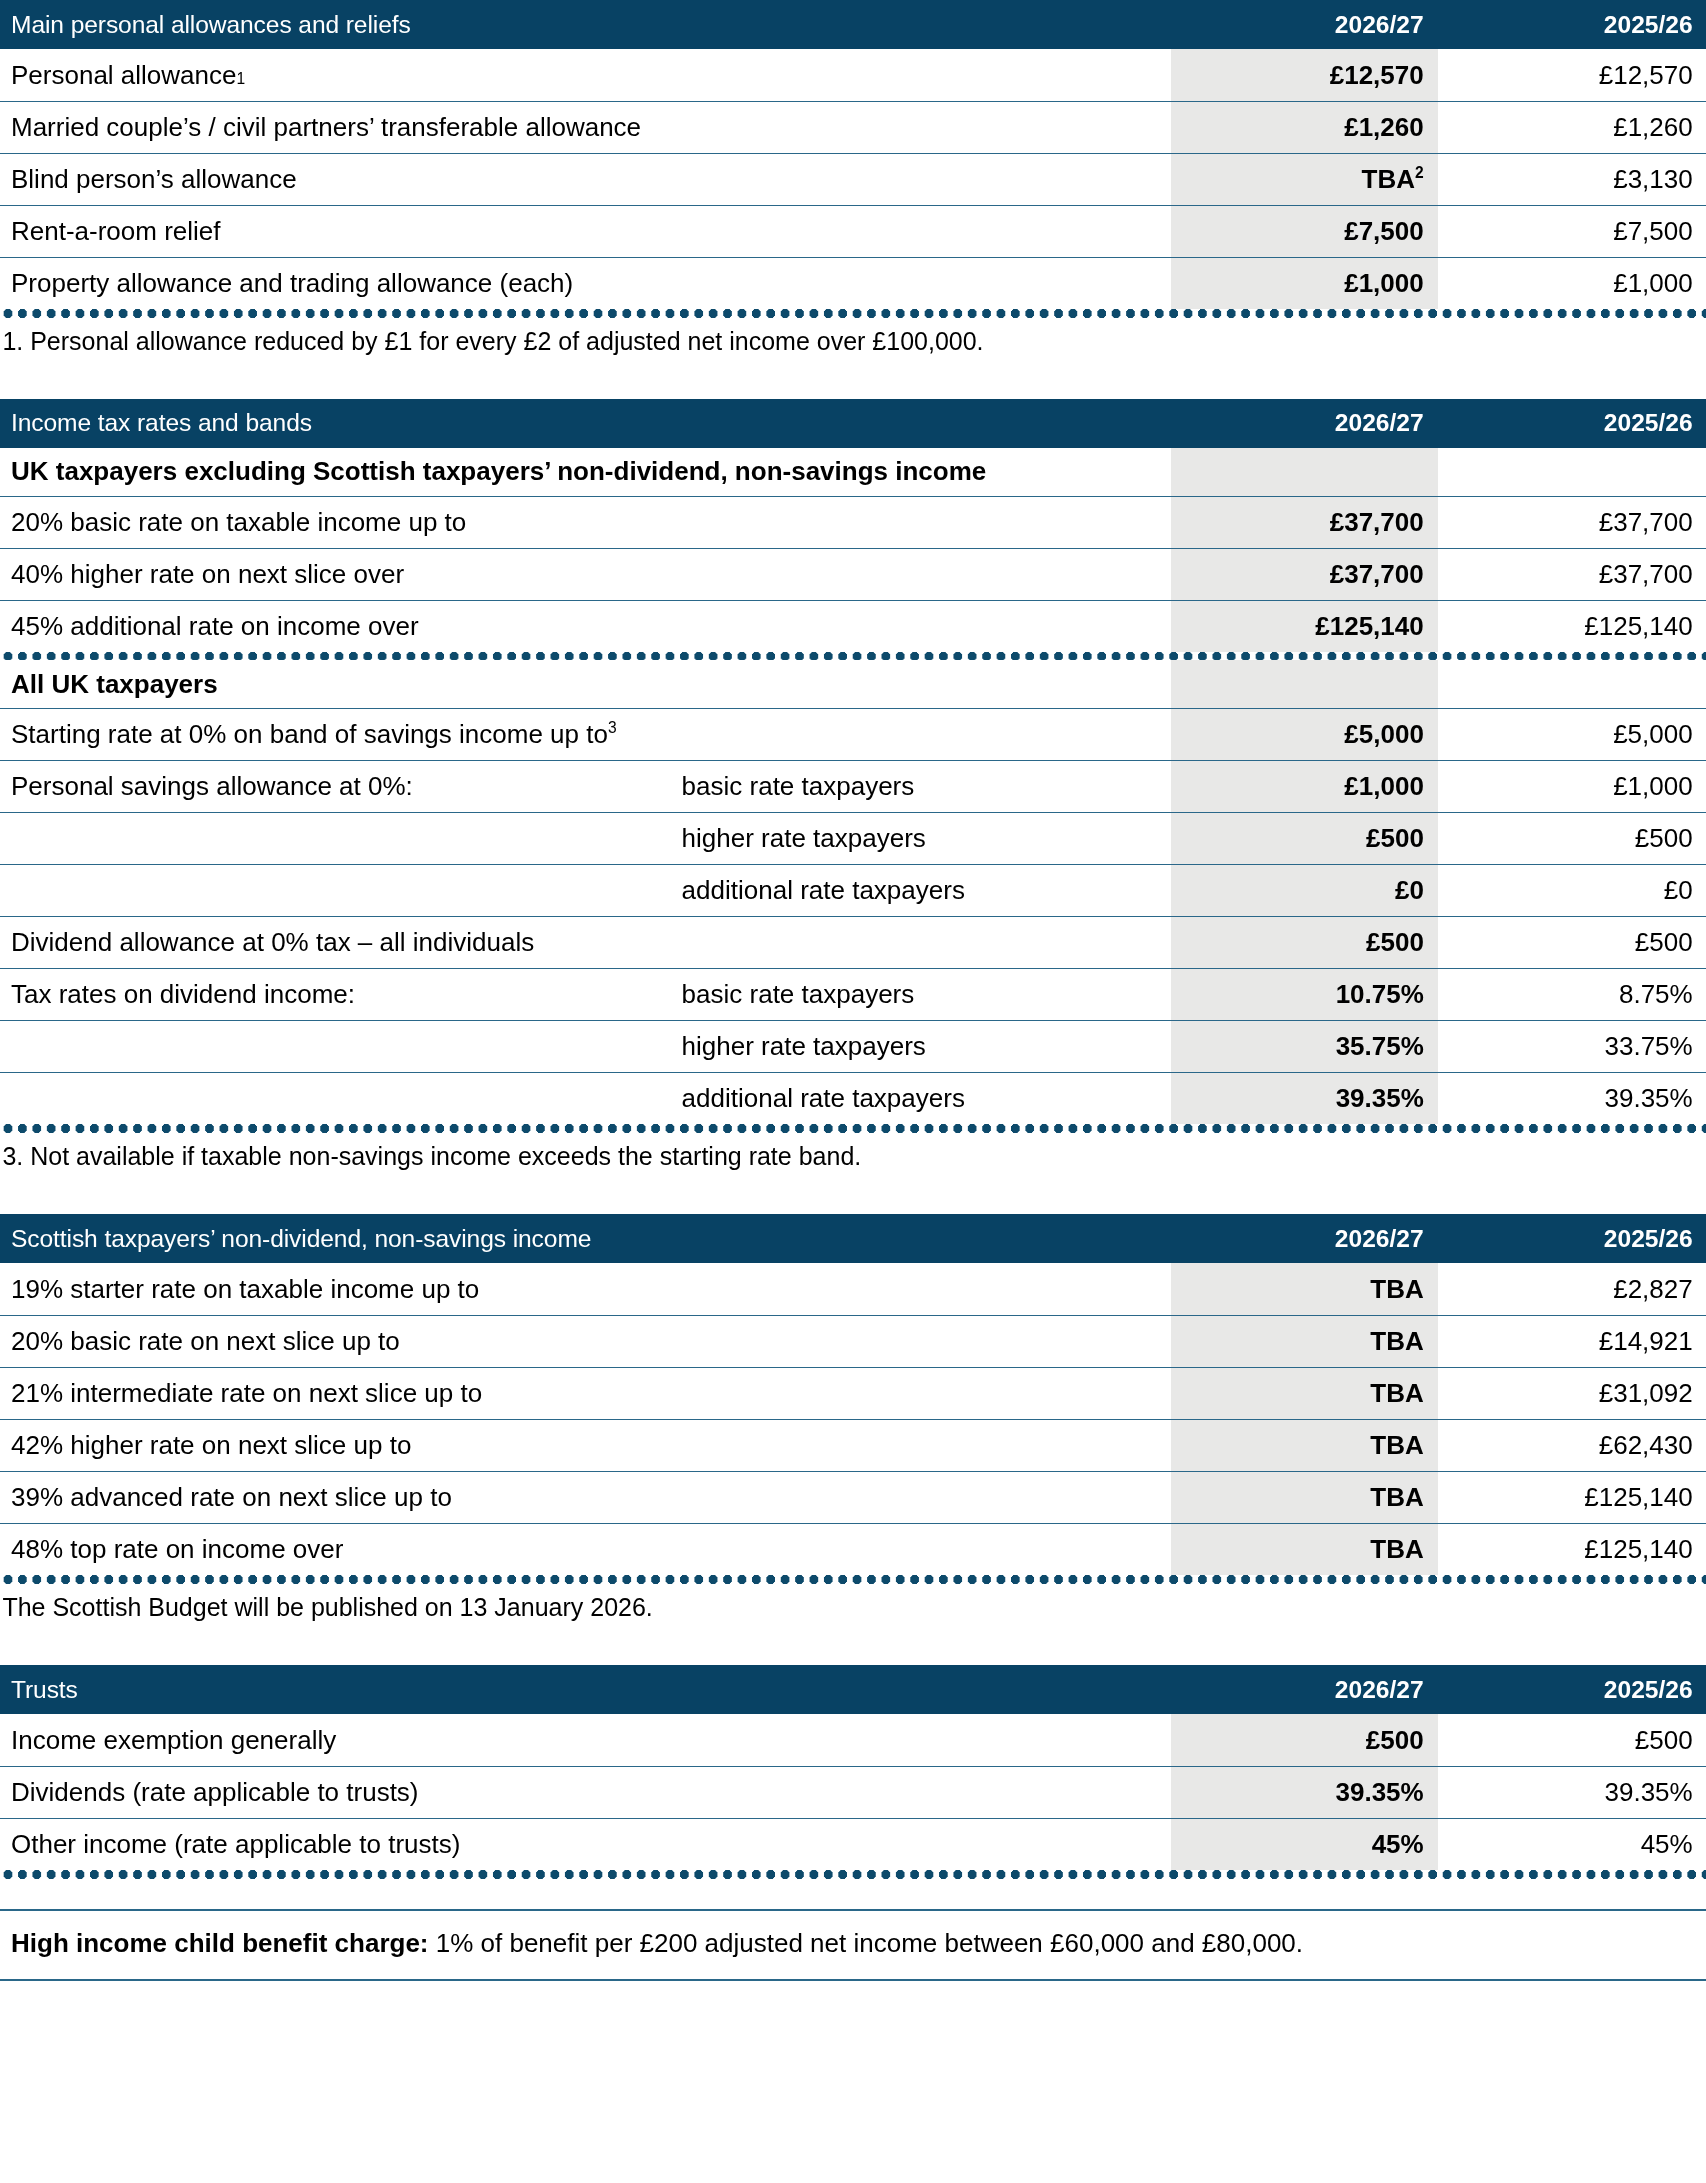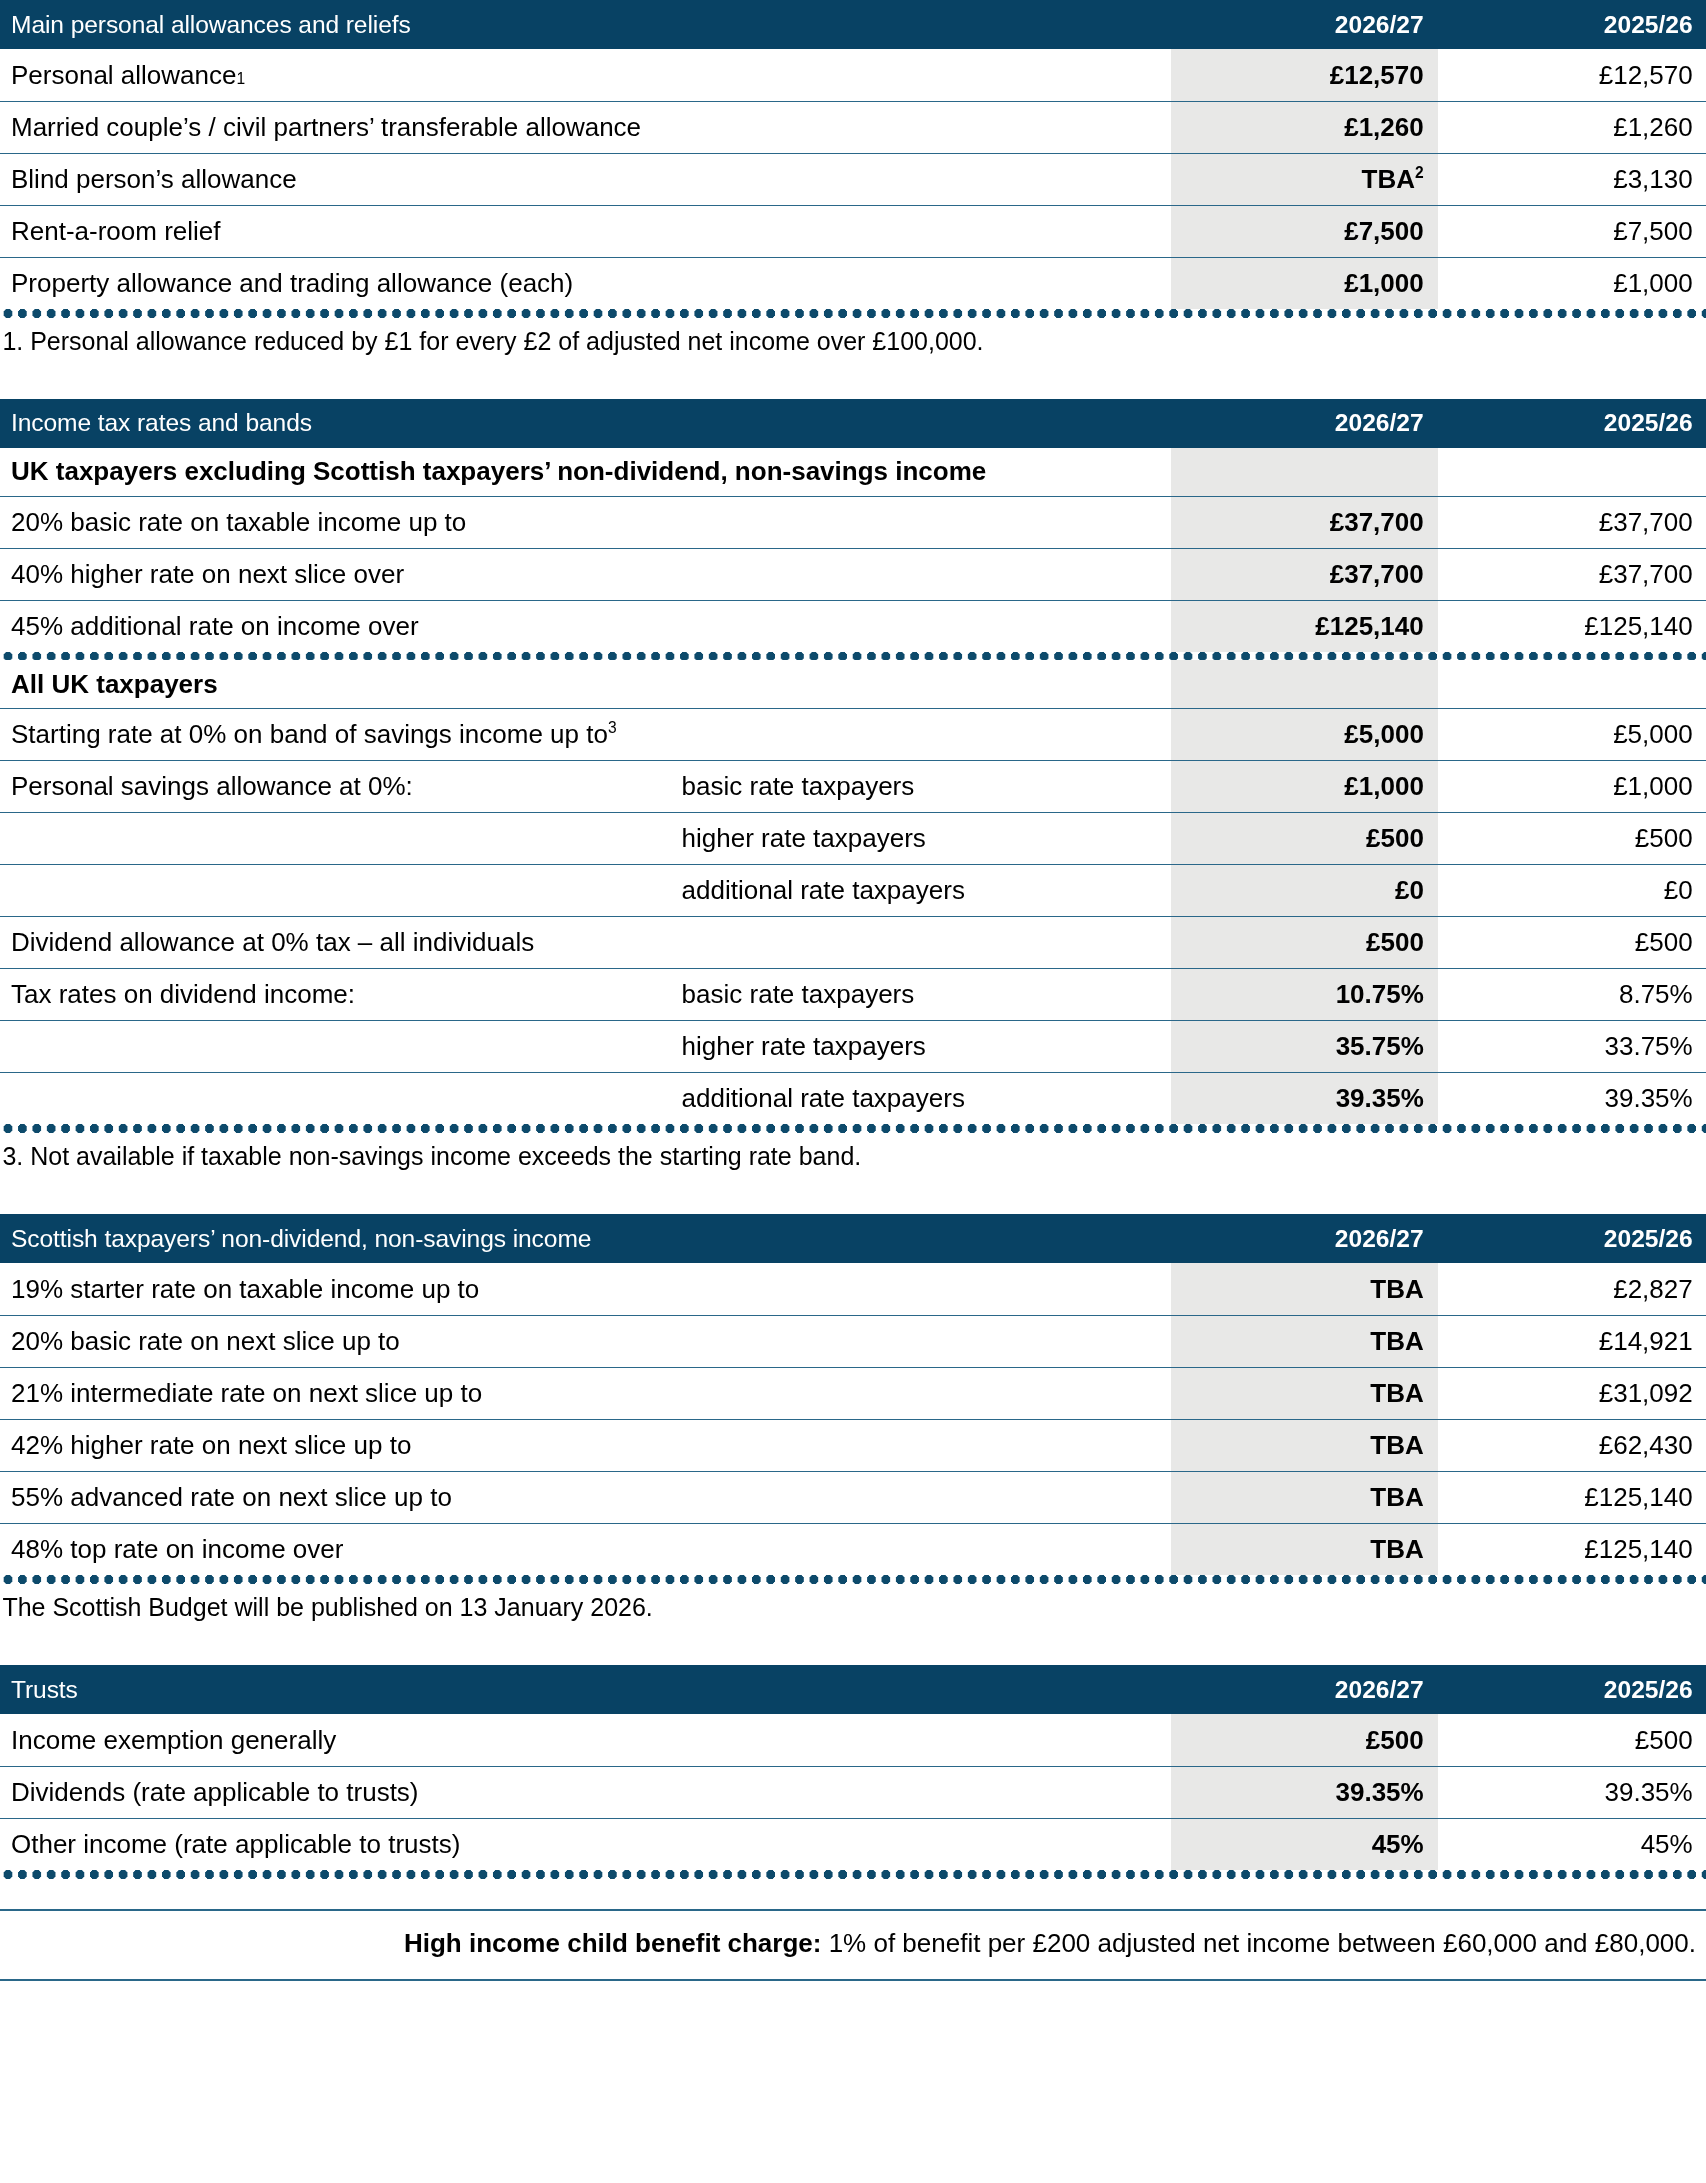--- a/index.html
+++ b/index.html
@@ -161,21 +161,20 @@
   .gap-md { height: 30px; }
   .gap-lg { height: 41px; }
 
   
   .finalnote {
     border-top: 2.4px solid #2a6789;
     border-bottom: 2.4px solid #2a6789;
     padding: 14.3px 11px 17.4px 11px;
     font-size: 26px;
     line-height: 1.42;
-    text-align: right;
   }
   .finalnote b { font-weight: bold; }
 </style>
 </head>
 <body>
 
 <div class="page">
 
   <div class="tbl">
     <div class="greyband"></div>
@@ -371,21 +370,21 @@
         <div class="c-label">21% intermediate rate on next slice up to</div>
         <div class="c-v1">TBA</div>
         <div class="c-v2">£31,092</div>
       </div>
       <div class="row">
         <div class="c-label">42% higher rate on next slice up to</div>
         <div class="c-v1">TBA</div>
         <div class="c-v2">£62,430</div>
       </div>
       <div class="row">
-        <div class="c-label">55% advanced rate on next slice up to</div>
+        <div class="c-label">39% advanced rate on next slice up to</div>
         <div class="c-v1">TBA</div>
         <div class="c-v2">£125,140</div>
       </div>
       <div class="row">
         <div class="c-label">48% top rate on income over</div>
         <div class="c-v1">TBA</div>
         <div class="c-v2">£125,140</div>
       </div>
     </div>
   </div>

